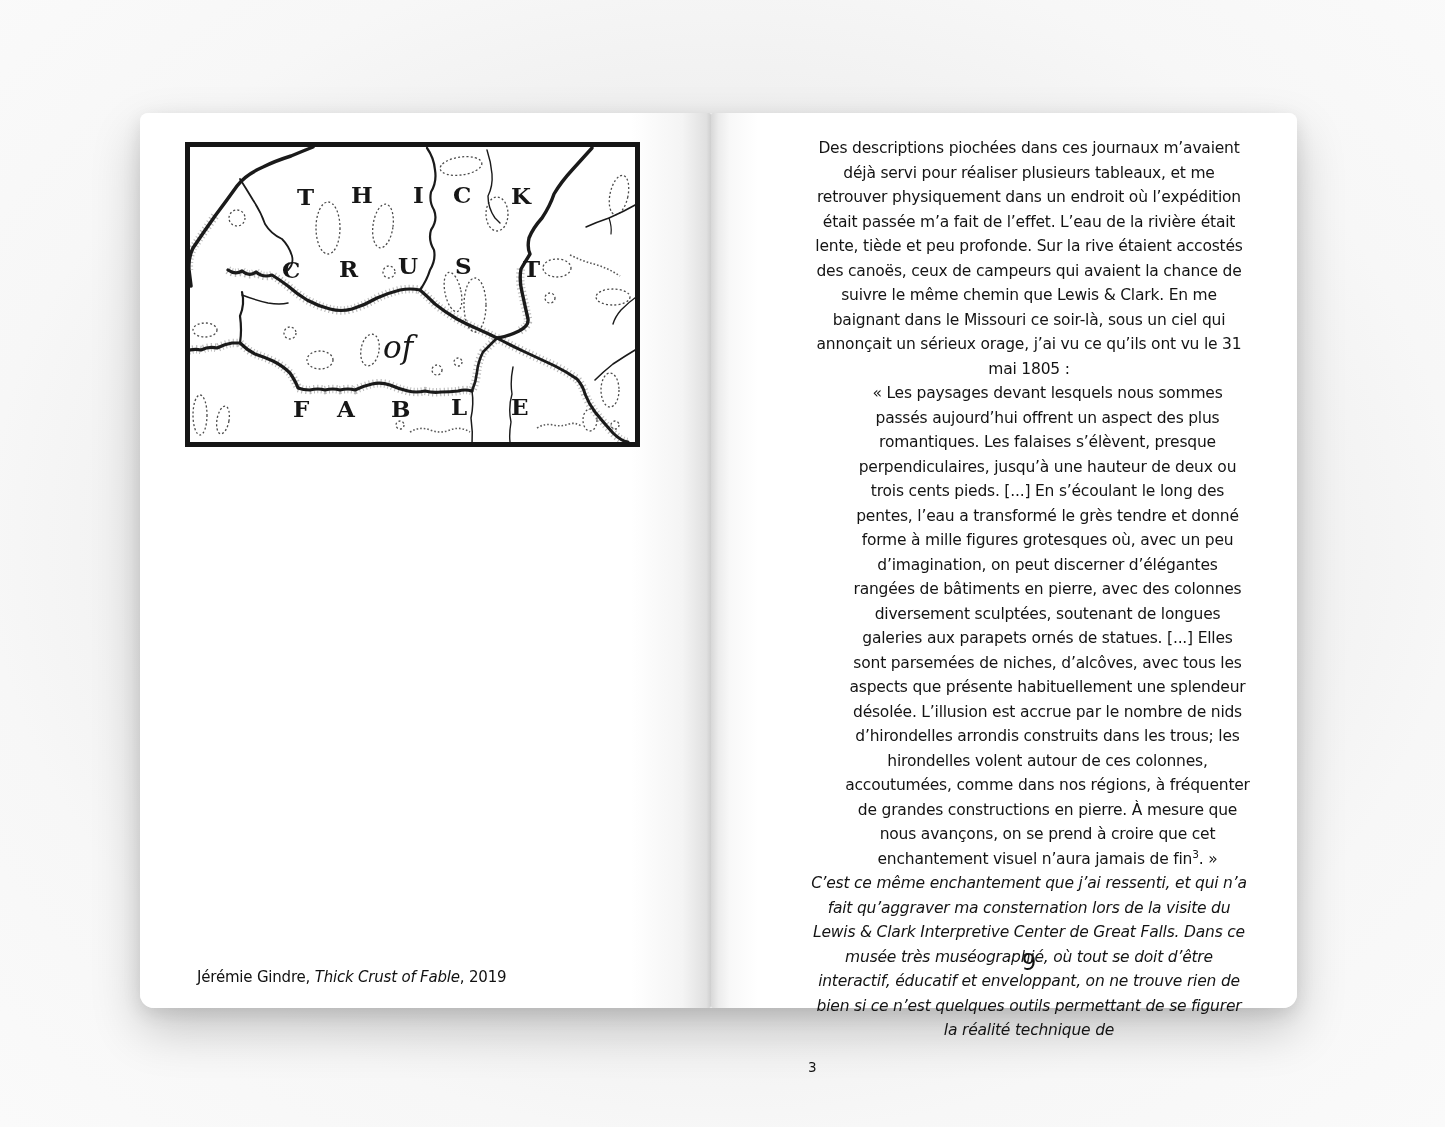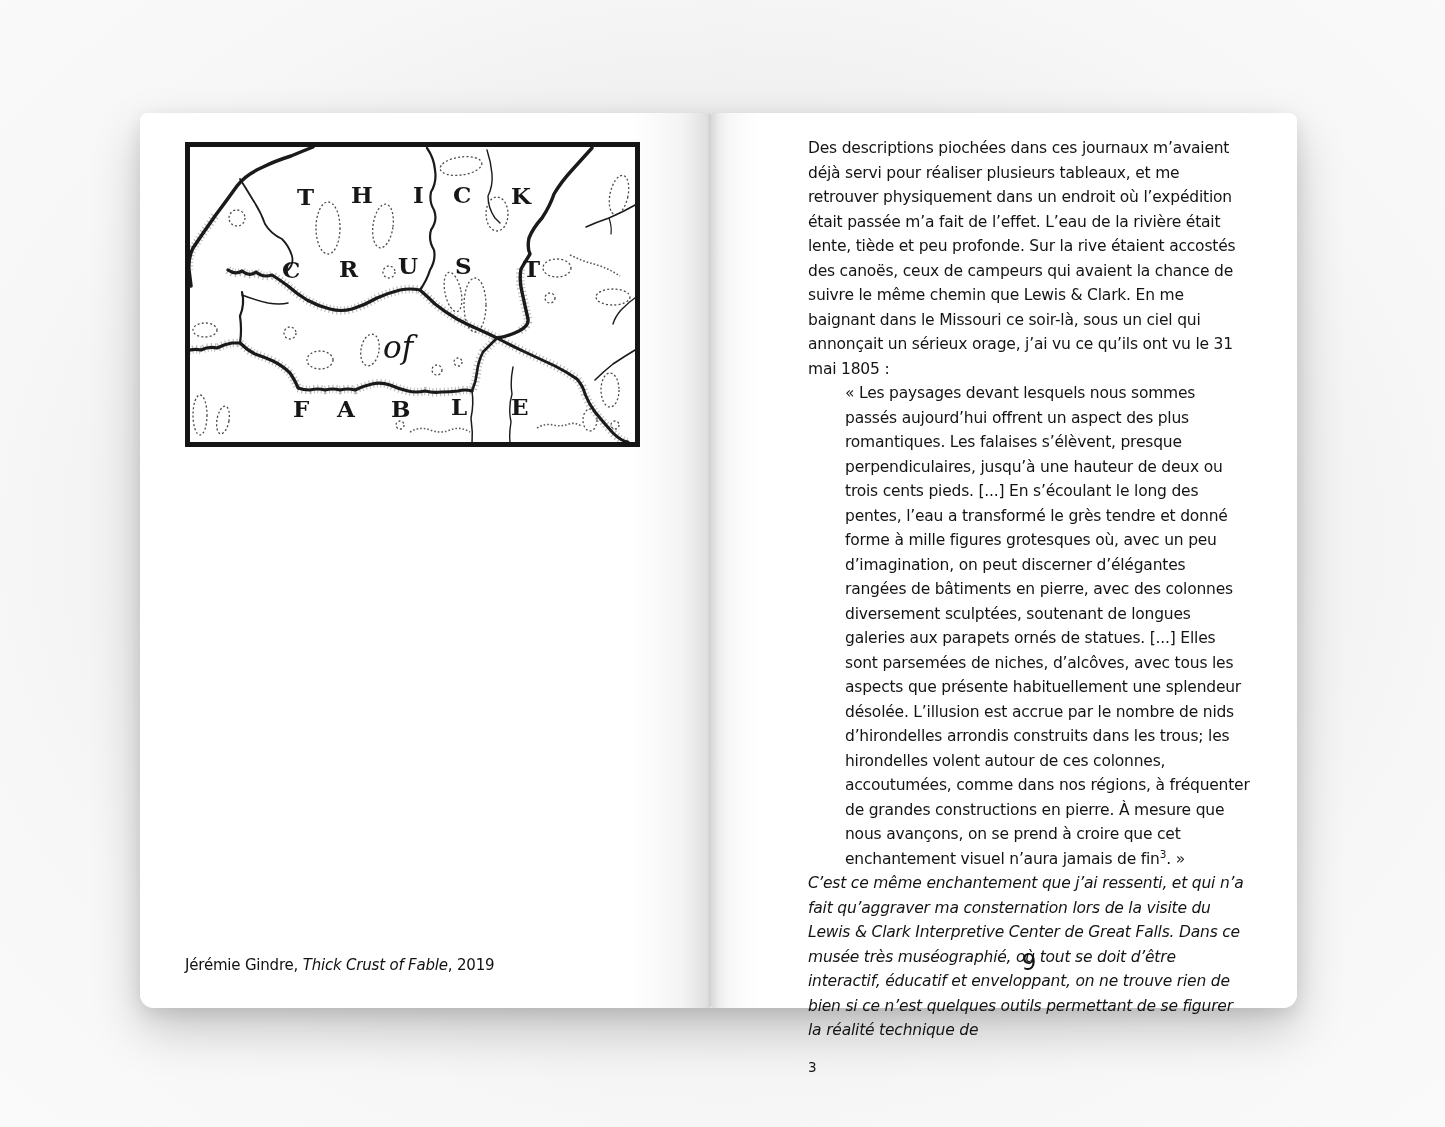--- a/index.html
+++ b/index.html
@@ -13,24 +13,24 @@
     box-shadow:0 22px 50px rgba(0,0,0,.20), 0 6px 18px rgba(0,0,0,.10);
     border-radius:8px 8px 14px 14px;}
   .page{position:absolute;top:0;height:895px;}
   .page-left{left:0;width:571px;border-radius:8px 2px 2px 14px;
     background:linear-gradient(90deg,#ffffff 0%,#ffffff 86%,#f4f4f4 95%,#e0e0e0 99.2%,#cfcfcf 100%);}
   .page-right{left:571px;width:586px;border-radius:2px 8px 14px 2px;
     background:linear-gradient(90deg,#d8d8d8 0%,#ececec 1.3%,#f8f8f8 3.2%,#ffffff 8%,#ffffff 100%);}
   .map-figure{position:absolute;left:45px;top:29px;width:455px;height:305px;margin:0;}
   .map-letter{font-family:"DejaVu Serif", serif;font-size:23px;font-weight:700;fill:#161616;}
   .map-letter.script{font-style:italic;font-weight:400;font-size:31px;}
-  .caption{position:absolute;left:45px;top:843px;margin:0;font-size:15px;letter-spacing:-0.2px;color:#111;}
+  .caption{position:absolute;left:45px;top:843px;margin:12px;font-size:15px;letter-spacing:-0.2px;color:#111;}
   .caption i{font-style:italic;}
   .text-col{position:absolute;left:97px;top:23px;width:442px;
-    font-size:15.5px;line-height:24.5px;letter-spacing:-0.2px;color:#141414;}
+    font-size:15.5px;line-height:24.5px;letter-spacing:-0.2px;color:#141414;text-align:center;}
   .text-col p{margin:0;}
   blockquote.quote{margin:0 0 0 37px;}
   .p2{margin-top:22px;font-style:italic;}
   sup{font-size:10.5px;line-height:0;vertical-align:super;}
   .footnote{margin-top:14px;position:relative;padding-left:24px;width:430px;
     font-size:13.5px;line-height:20.5px;letter-spacing:-0.1px;}
   .fn-num{position:absolute;left:0;top:0;}
   .fn-text i{font-style:italic;}
   .page-number{position:absolute;left:97px;top:836px;width:442px;text-align:center;
     font-size:23px;color:#111;}

